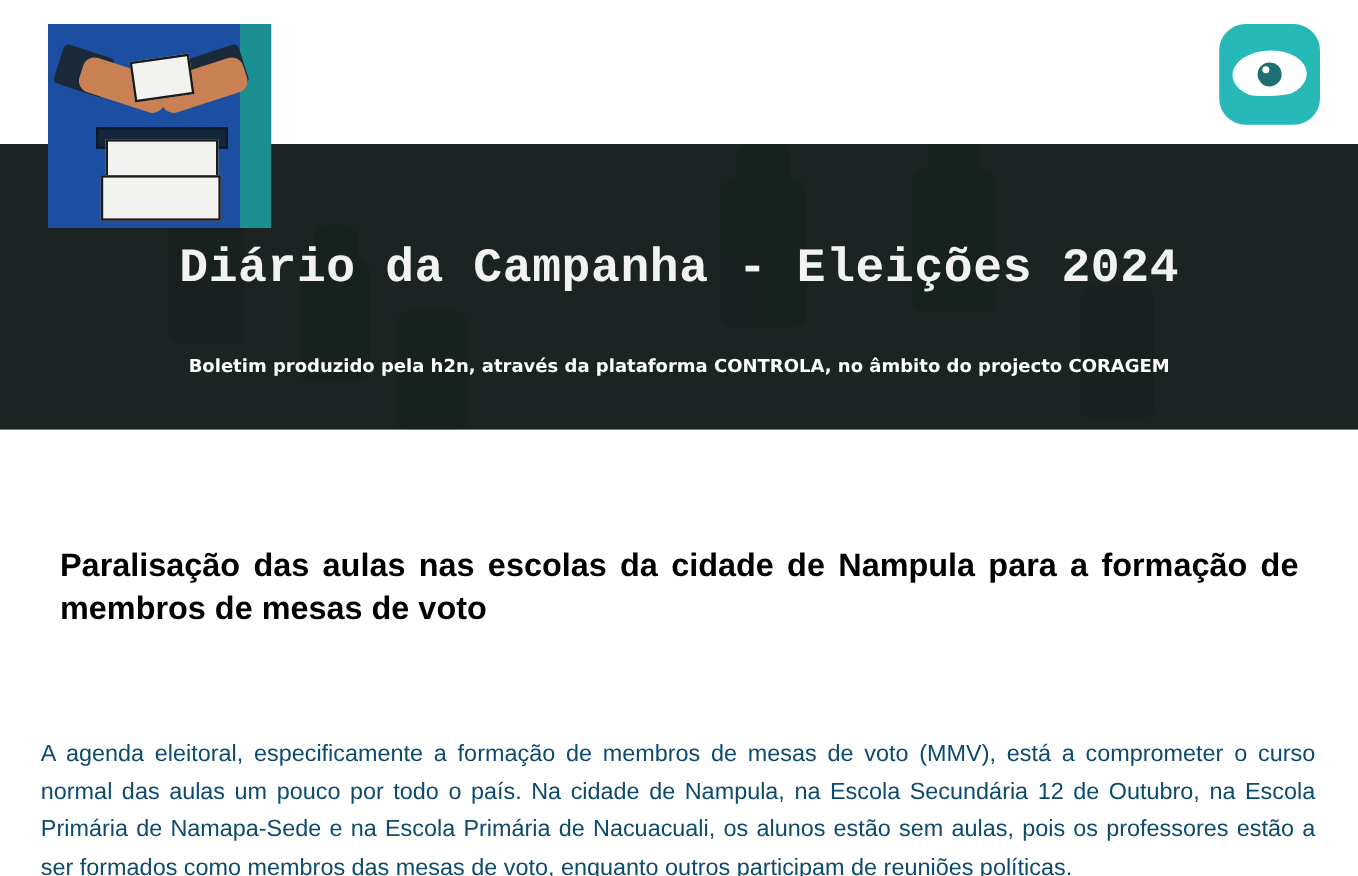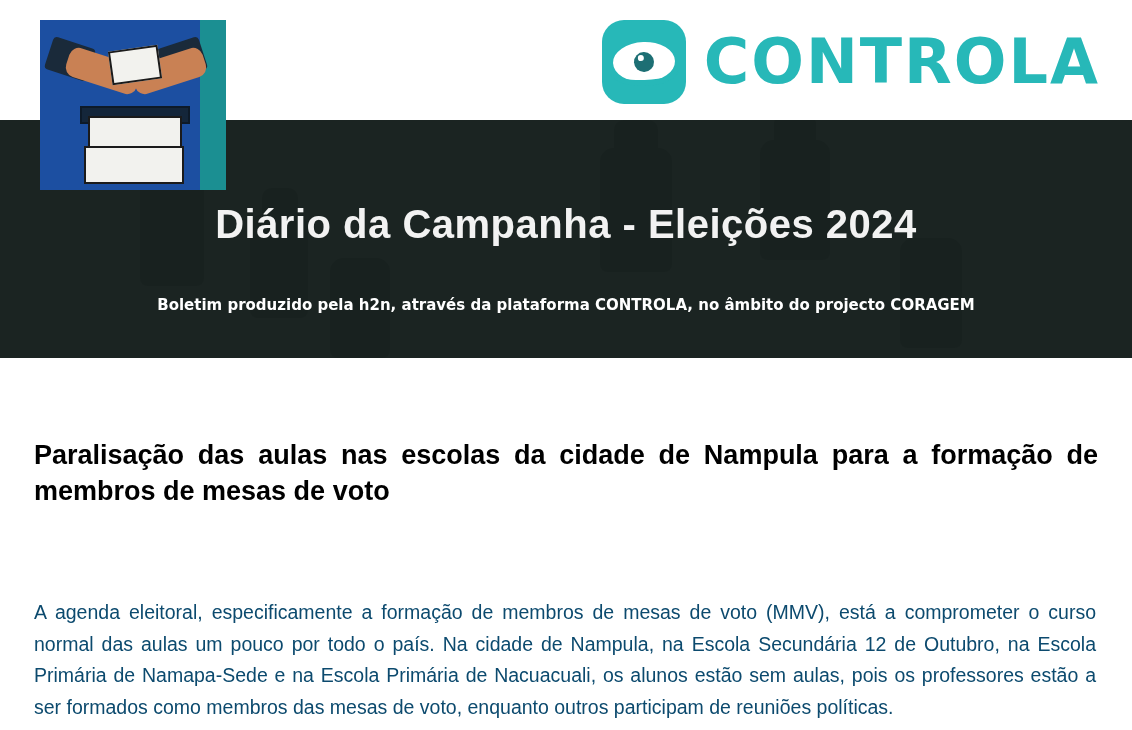--- a/index.html
+++ b/index.html
@@ -186,21 +186,21 @@
     position: absolute;
     background: #0c1412;
     border-radius: 14px 14px 8px 8px;
   }
   .banner-title {
     position: absolute;
     left: 0;
     top: 84px;
     width: 100%;
     text-align: center;
-    font-family: Liberation Sans, sans-serif;
+    font-family: Liberation Mono, monospace;
     font-weight: bold;
     font-size: 40px;
     color: #f2f2f2;
     letter-spacing: 0.5px;
   }
   .banner-sub {
     position: absolute;
     left: 0;
     top: 178px;
     width: 100%;
@@ -219,21 +219,21 @@
     width: 1064px;
   }
   .headline {
     font-family: "Liberation Sans", sans-serif;
     font-weight: bold;
     font-size: 27px;
     line-height: 1.32;
     color: #000000;
     text-align: justify;
     text-align-last: left;
-    margin: 0;
+    margin: 16px;
   }
   .body-text {
     margin: 0;
     margin-top: 88px;
     font-family: "Liberation Sans", sans-serif;
     font-size: 19.5px;
     line-height: 1.62;
     color: #0c4a6e;
     text-align: justify;
     text-align-last: left;
@@ -261,21 +261,20 @@
 </div>
 
 <div class="top-strip">
   <div class="brand">
     <div class="brand-mark">
       <div class="eye-outer">
         <div class="eye-pupil"></div>
         <div class="eye-lash"></div>
       </div>
     </div>
-    <div class="brand-name">CONTROLA</div>
   </div>
 </div>
 
 <div class="ballot-box">
   <div class="teal-bar"></div>
   <div class="sleeve-left"></div>
   <div class="hand-left"></div>
   <div class="sleeve-right"></div>
   <div class="hand-right"></div>
   <div class="env env-top"></div>

